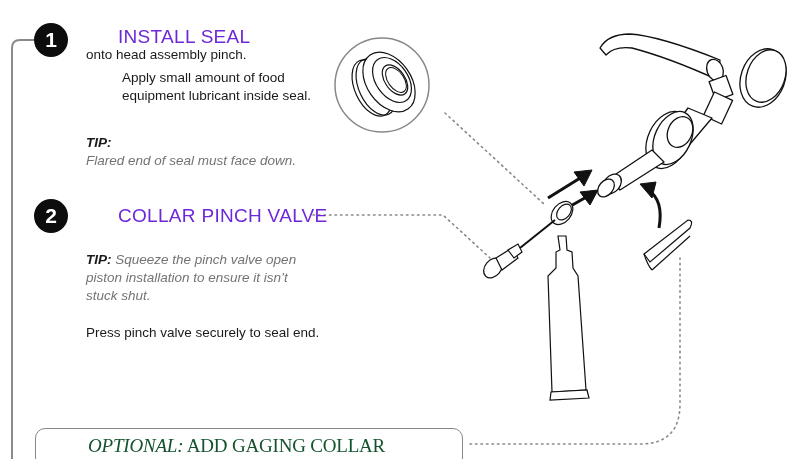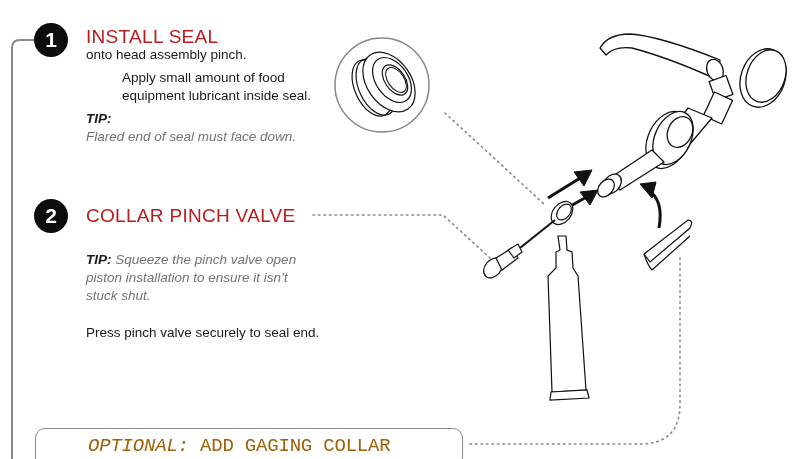--- a/index.html
+++ b/index.html
@@ -1,29 +1,29 @@
 <!DOCTYPE html>
 <html><head>
 <meta charset="utf-8">
 <style>
   html, body { margin:0; padding:0; background:#ffffff; }
   body { width:793px; height:459px; position:relative; overflow:hidden;
          font-family:"Liberation Sans", sans-serif; color:#1a1a1a; }
   .step-badge { position:absolute; width:34px; height:34px; border-radius:50%;
     background:#0d0d0d; color:#fff; font-weight:bold; font-size:21px;
     display:flex; align-items:center; justify-content:center; }
-  .heading { position:absolute; font-size:19px; letter-spacing:0.3px; color:#b91c1c;
-    font-weight:300; }
+  .heading { position:absolute; font-size:19px; letter-spacing:0.3px; color:#6d28d9;
+    font-weight:300;margin-left:32px; }
   .body-text { position:absolute; font-size:13.5px; line-height:18px; color:#1a1a1a; }
-  .tip-label { font-weight:bold; font-style:italic; }
+  .tip-label { font-weight:bold; font-style:italic;margin-top:24px; }
   .italic { font-style:italic; color:#737373; }
   .optional-box { position:absolute; left:35px; top:428px; width:428px; height:40px;
     border:1.5px solid #888; border-radius:10px; box-sizing:border-box; }
-  .optional-text { position:absolute; left:52px; top:6px; font-size:19px; color:#a16207;
-    font-family:Liberation Mono, monospace; letter-spacing:-0.2px; }
+  .optional-text { position:absolute; left:52px; top:6px; font-size:19px; color:#14532d;
+    font-family:Liberation Serif, serif; letter-spacing:-0.2px; }
   .optional-text .opt-em { font-style:italic; }
   svg.illus { position:absolute; left:0; top:0; }
 </style>
 </head>
 <body>
 
 <svg class="illus" width="793" height="459">
 
   <path d="M34,40 L20,40 Q12,40 12,48 L12,459" fill="none" stroke="#8a8a8a" stroke-width="2"></path>
 

